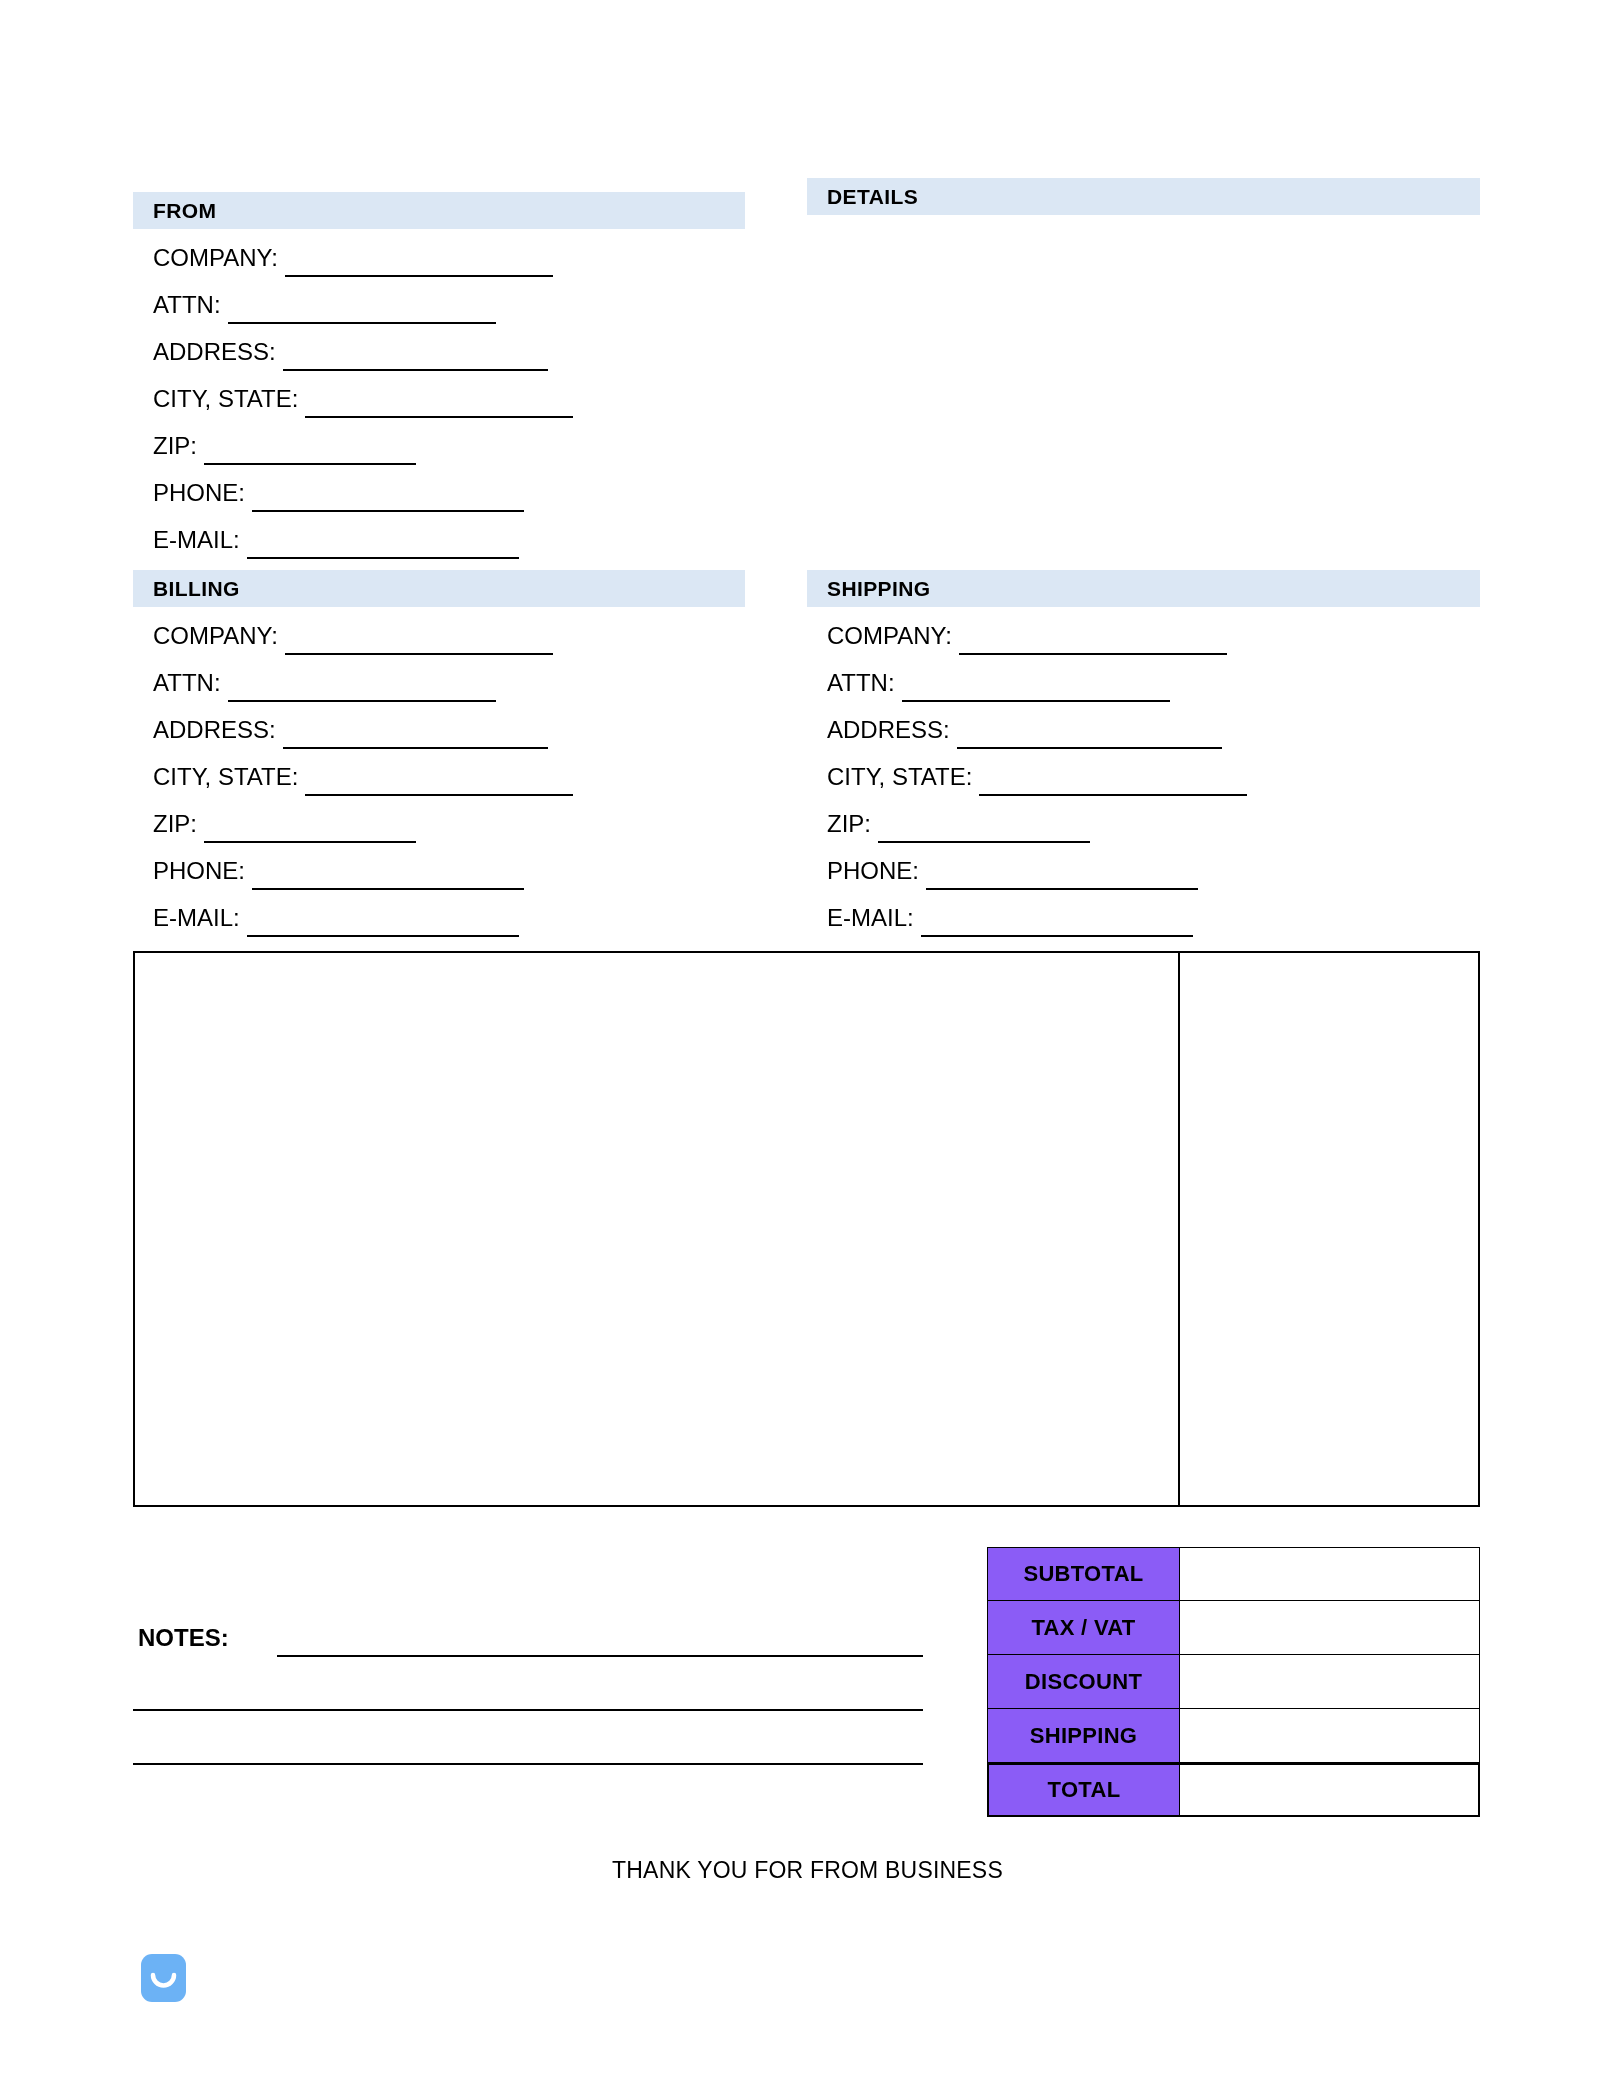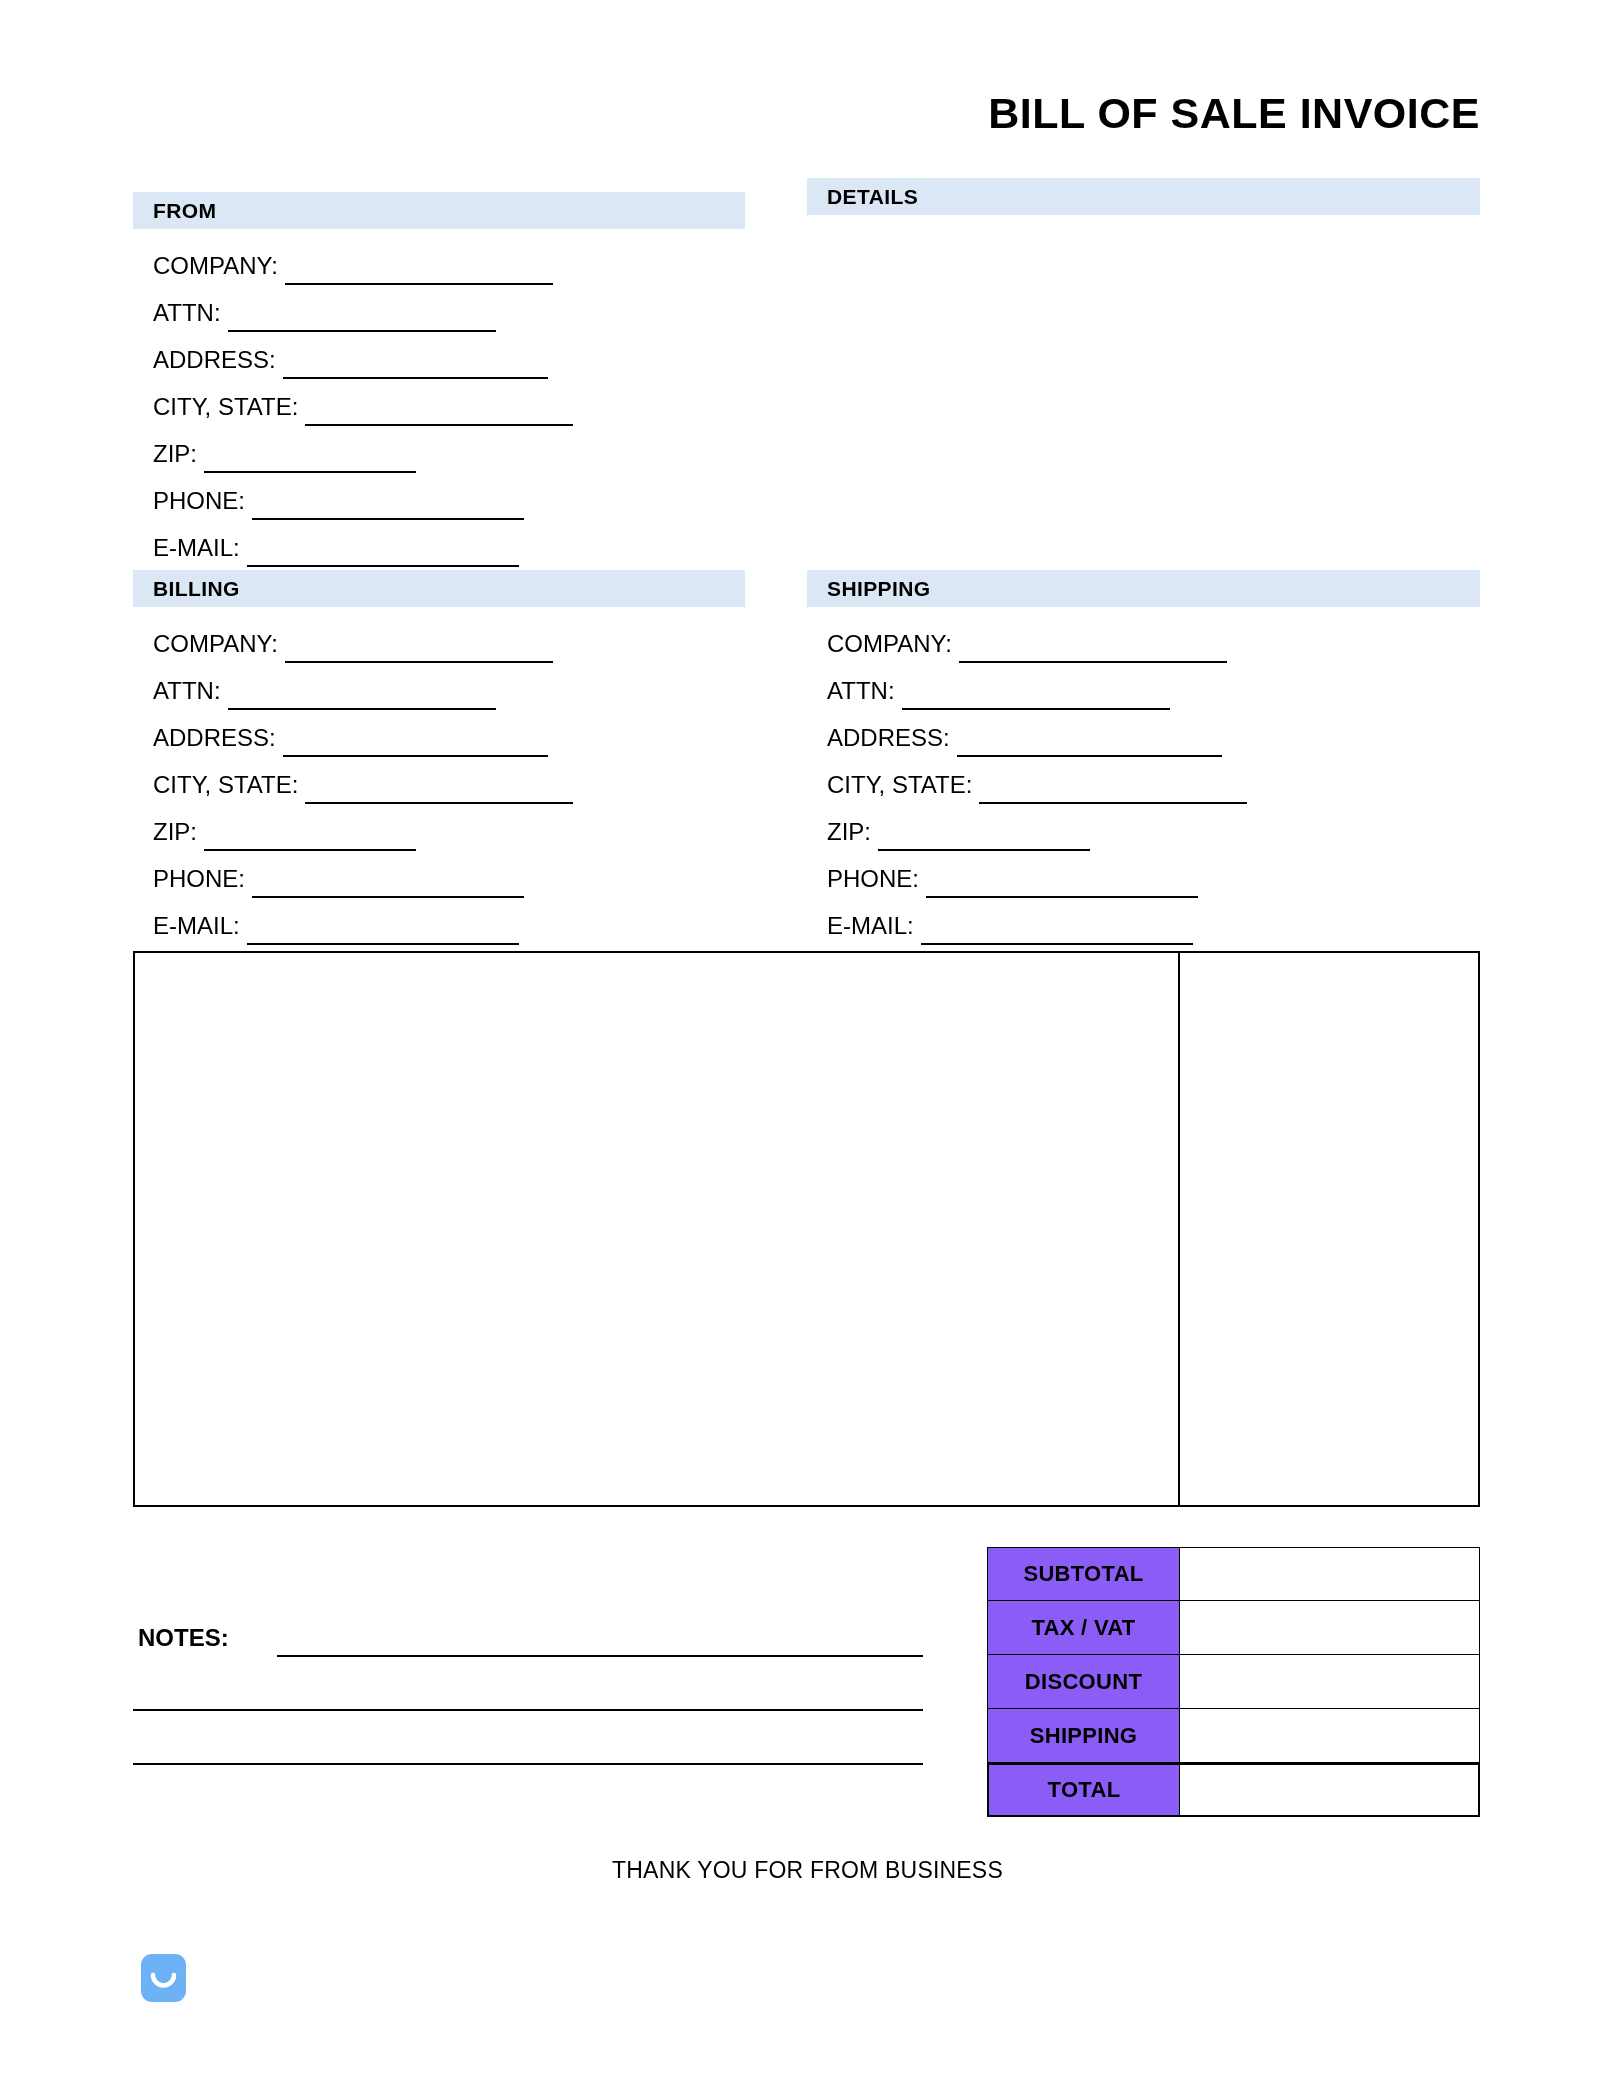--- a/index.html
+++ b/index.html
@@ -52,21 +52,21 @@
     align-items: center;
     padding-left: 20px;
   }
   .section-header-label {
     font-size: 21px;
     font-weight: bold;
     letter-spacing: 0.4px;
   }
 
   .field-list {
-    padding-top: 9px;
+    padding-top: 1px;
   }
   .field-row {
     display: flex;
     align-items: flex-end;
     height: 47px;
     padding-left: 20px;
   }
   .field-label {
     font-size: 24px;
     line-height: 30px;
@@ -214,23 +214,20 @@
     top: 1953px;
     width: 47px;
     height: 50px;
   }
 </style>
 </head>
 <body>
 
 <div class="page">
 
-  <div class="title-row">
-    <div class="doc-title">BILL OF SALE INVOICE</div>
-  </div>
 
   <div class="section" id="sec-from">
     <div class="section-header">
       <span class="section-header-label">FROM</span>
     </div>
     <div class="field-list">
         <div class="field-row">
           <span class="field-label">COMPANY:</span>
           <span class="field-line" style="width: 268px;"></span>
         </div>

